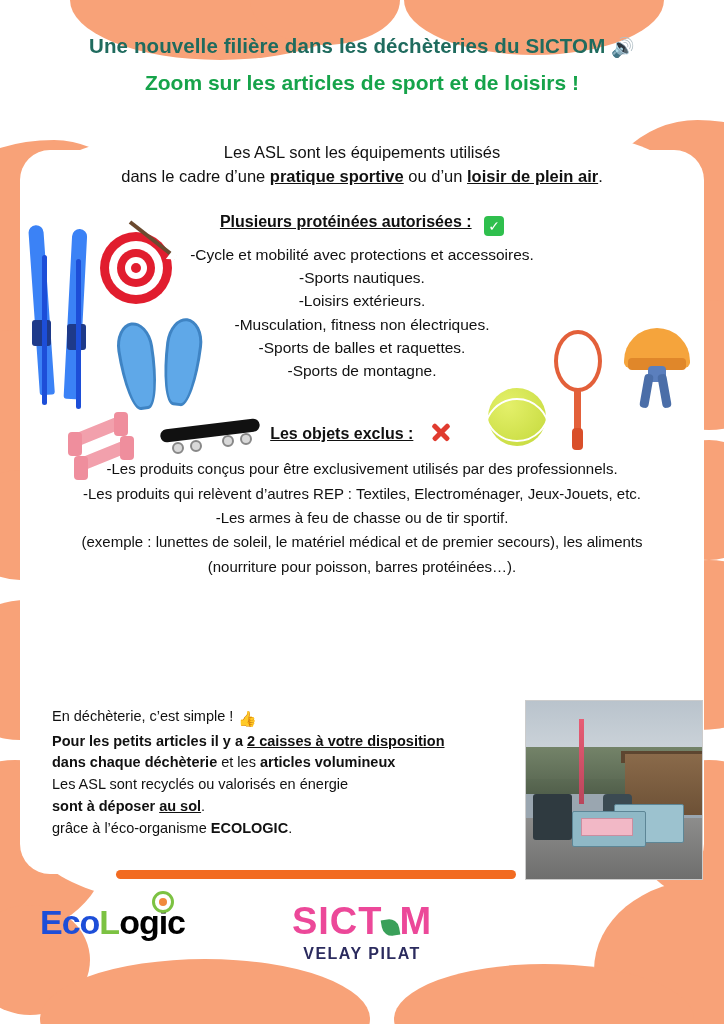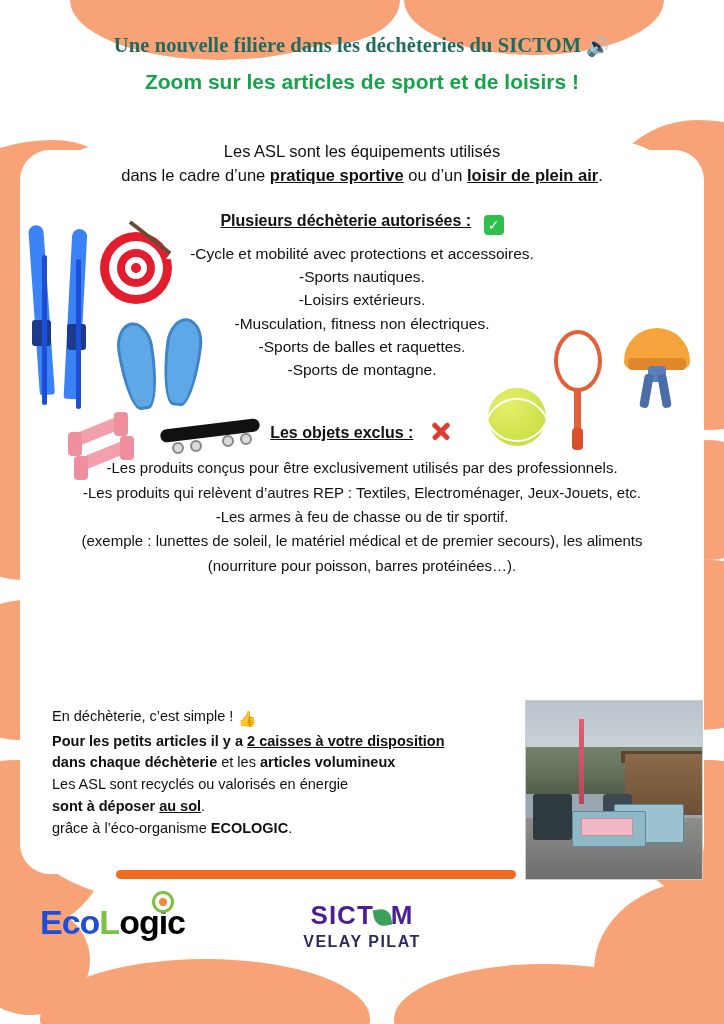--- a/index.html
+++ b/index.html
@@ -49,21 +49,21 @@
     left:20px; top:150px; right:20px; bottom:150px;
     background:#ffffff;
     border-radius:30px;
   }
 
   .content { position:absolute; inset:0; z-index:3; }
 
   
   .header { text-align:center; padding-top:34px; }
   .title1 {
-    font-size:20.5px; font-weight:bold; color:#1f6b5e; letter-spacing:0.1px;font-family:Liberation Serif, serif;
+    font-size:20.5px; font-weight:bold; color:#1f6b5e; letter-spacing:0.1px;
   }
   .title1 .spk { color:#2b7fd4; font-size:19px; vertical-align:-1px; }
   .title2 {
     margin-top:12px;
     font-size:21px; font-weight:bold; color:#16a34a;
   }
 
   
   .intro {
     margin-top:46px; text-align:center; font-size:16.5px; color:#111;
@@ -138,21 +138,21 @@
   .logo-eco { position:absolute; left:40px; top:903px; }
   .eco-text { font-size:34px; font-weight:bold; letter-spacing:-1px; }
   .eco-e { color:#1d4ed8; }
   .eco-l { color:#7cc242; } .eco-rest { color:#000000; }
   .eco-dot { position:absolute; left:112px; top:-12px; width:22px; height:22px;
              border-radius:50%; border:3px solid #7cc242; }
   .eco-dot:after { content:""; position:absolute; left:4px; top:4px; width:8px; height:8px;
              border-radius:50%; background:#f08a3c; }
 
   .logo-sictom { position:absolute; left:262px; top:900px; text-align:center; width:200px; }
-  .sictom-word { font-size:26px; font-weight:bold; color:#4c1d95; letter-spacing:1px; }
+  .sictom-word { font-size:38px; font-weight:bold; color:#ec4899; letter-spacing:1px; }
   .sictom-sub { font-size:16px; font-weight:bold; color:#2b2b5e; letter-spacing:1.5px; margin-top:2px;}
   .leaf {
     display:inline-block; width:17px; height:17px; background:#3aa05a;
     border-radius:0 60% 0 60%; transform:rotate(-10deg); vertical-align:-2px;
   }
 
   
   .ill { position:absolute; z-index:4; }
   
   .skis { left:28px; top:225px; width:80px; height:195px; }
@@ -316,21 +316,21 @@
 
     <div class="intro">
       <div>Les ASL sont les équipements utilisés</div>
       <div>
         <span>dans le cadre d’une </span><b class="u">pratique sportive</b><span> ou d’un </span><b class="u">loisir de plein air</b><span>.</span>
       </div>
     </div>
 
     <div class="cats">
       <div>
-        <span class="cats-head">Plusieurs déchèterie autorisées :</span>
+        <span class="cats-head">Plusieurs protéinées autorisées :</span>
         <span class="check">✓</span>
       </div>
       <div class="cats-list">
         <div>-Cycle et mobilité avec protections et accessoires.</div>
         <div>-Sports nautiques.</div>
         <div>-Loisirs extérieurs.</div>
         <div>-Musculation, fitness non électriques.</div>
         <div>-Sports de balles et raquettes.</div>
         <div>-Sports de montagne.</div>
       </div>

